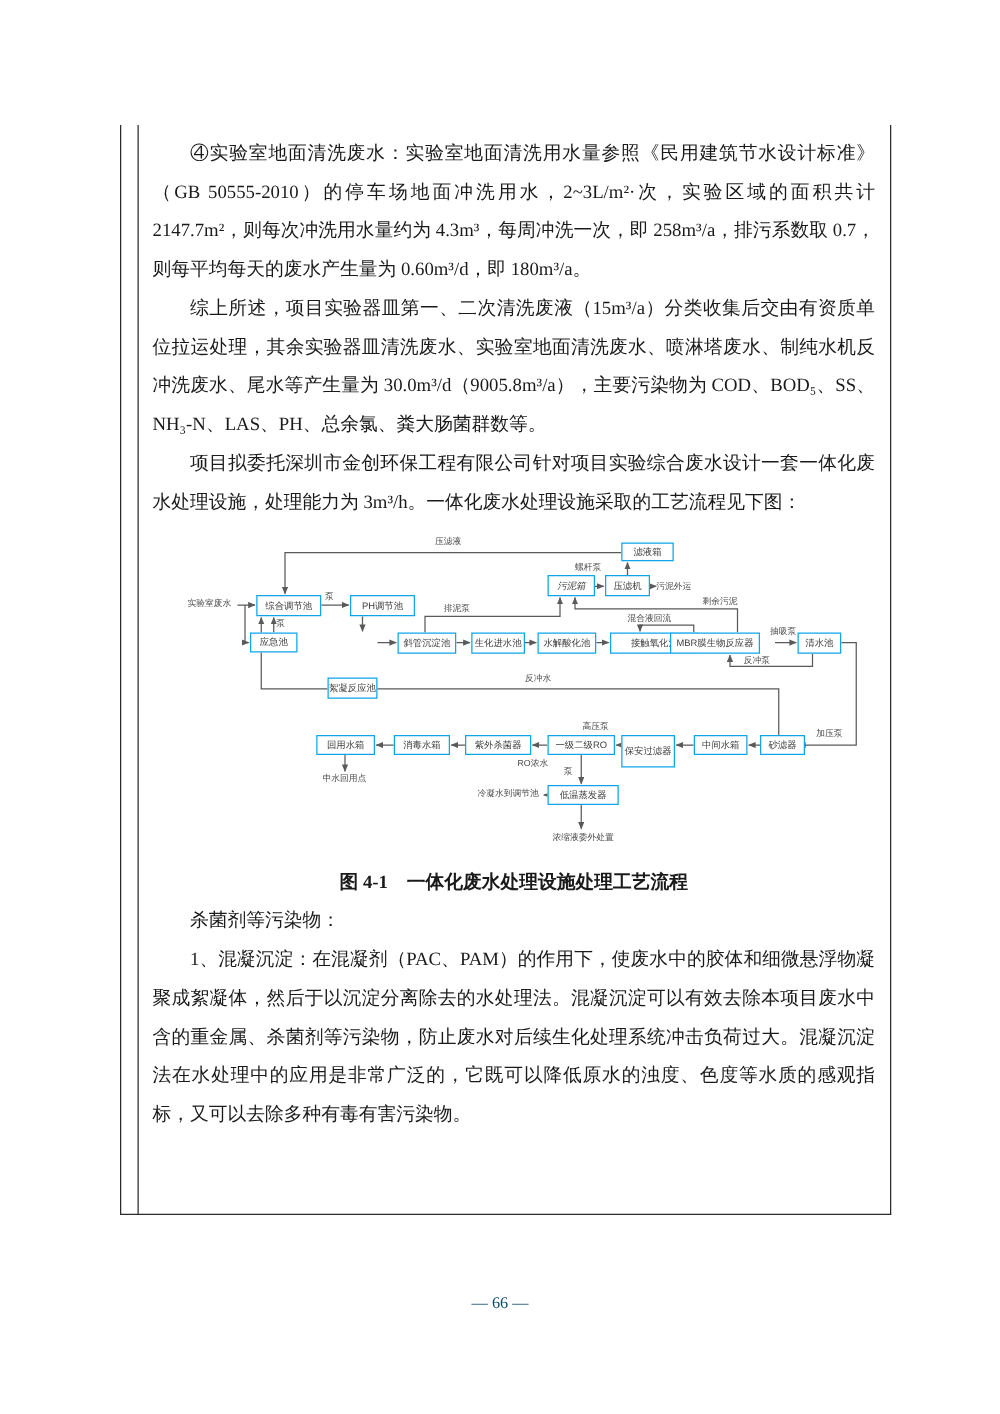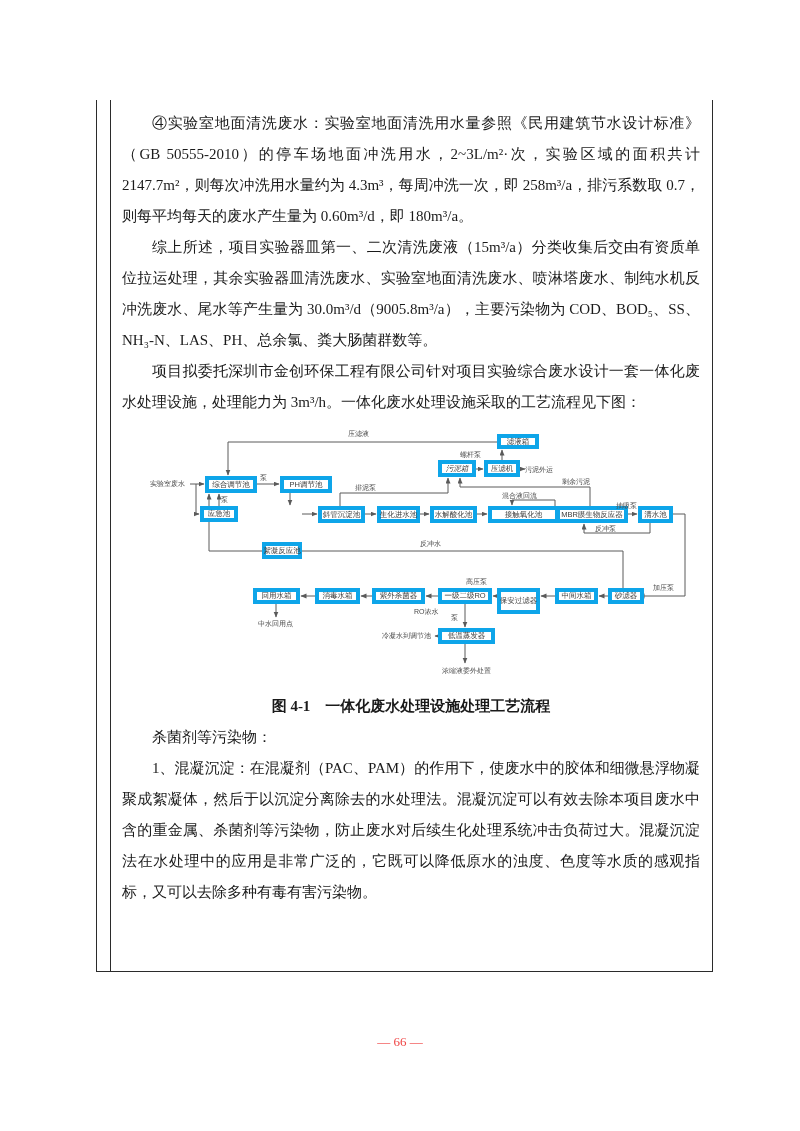--- a/index.html
+++ b/index.html
@@ -27,40 +27,40 @@
   .indent{text-indent:2em;}
 
   .figwrap{position:relative;height:273px;}
   .diagram{
     position:absolute;left:28px;top:10px;width:540px;height:252px;
     font-family:"Liberation Sans","DejaVu Sans",sans-serif;
   }
   .diagram svg{position:absolute;left:0;top:0;}
   .fbox{
     position:absolute;
-    border:4px solid #0ea5e9;
+    border:1px solid #0ea5e9;
     background:#ffffff;
     color:#3c3c3c;
     font-size:7.5px;line-height:1;
     display:flex;align-items:center;justify-content:center;
     white-space:nowrap;
     box-sizing:border-box;
   }
   .flab{
     position:absolute;
     color:#4a4a4a;
     font-size:7px;line-height:1;
     white-space:nowrap;
   }
   .caption{
     margin:0;text-align:center;font-weight:bold;font-size:15px;line-height:31px;
   }
   .pagenum{
     position:absolute;left:0;top:1034px;width:800px;
-    text-align:center;font-size:13px;color:#ef4444;
+    text-align:center;font-size:13px;color:#0c4a6e;
   }
 </style>
 </head>
 <body>
 
 <div class="page">
 
   <div class="vline v1"></div>
   <div class="vline v2"></div>
   <div class="vline v3"></div>
@@ -118,21 +118,21 @@
         <div class="fbox" style="left:288px;top:32px;width:38px;height:17px;font-style:italic;">污泥箱</div>
         <div class="fbox" style="left:334px;top:32px;width:36px;height:17px;">压滤机</div>
         <div class="fbox" style="left:55px;top:48px;width:52px;height:17px;">综合调节池</div>
         <div class="fbox" style="left:130px;top:48px;width:52px;height:17px;">PH调节池</div>
         <div class="fbox" style="left:50px;top:78px;width:38px;height:16px;">应急池</div>
         <div class="fbox" style="left:112px;top:78px;width:40px;height:17px;margin-top:36px;">絮凝反应池</div>
         <div class="fbox" style="left:168px;top:78px;width:47px;height:17px;">斜管沉淀池</div>
         <div class="fbox" style="left:227px;top:78px;width:43px;height:17px;">生化进水池</div>
         <div class="fbox" style="left:280px;top:78px;width:47px;height:17px;">水解酸化池</div>
         <div class="fbox" style="left:338px;top:78px;width:71px;height:17px;">接触氧化池</div>
-        <div class="fbox" style="left:406px;top:78px;width:72px;height:17px;">MBR膜生物反应器</div>
+        <div class="fbox" style="left:386px;top:78px;width:72px;height:17px;">MBR膜生物反应器</div>
         <div class="fbox" style="left:488px;top:78px;width:35px;height:17px;">清水池</div>
         <div class="fbox" style="left:103px;top:160px;width:47px;height:16px;">回用水箱</div>
         <div class="fbox" style="left:165px;top:160px;width:45px;height:16px;">消毒水箱</div>
         <div class="fbox" style="left:222px;top:160px;width:53px;height:16px;">紫外杀菌器</div>
         <div class="fbox" style="left:288px;top:160px;width:54px;height:16px;">一级二级RO</div>
         <div class="fbox" style="left:347px;top:160px;width:43px;height:26px;">保安过滤器</div>
         <div class="fbox" style="left:405px;top:160px;width:43px;height:16px;">中间水箱</div>
         <div class="fbox" style="left:458px;top:160px;width:36px;height:16px;">砂滤器</div>
         <div class="fbox" style="left:288px;top:200px;width:57px;height:16px;">低温蒸发器</div>
 

